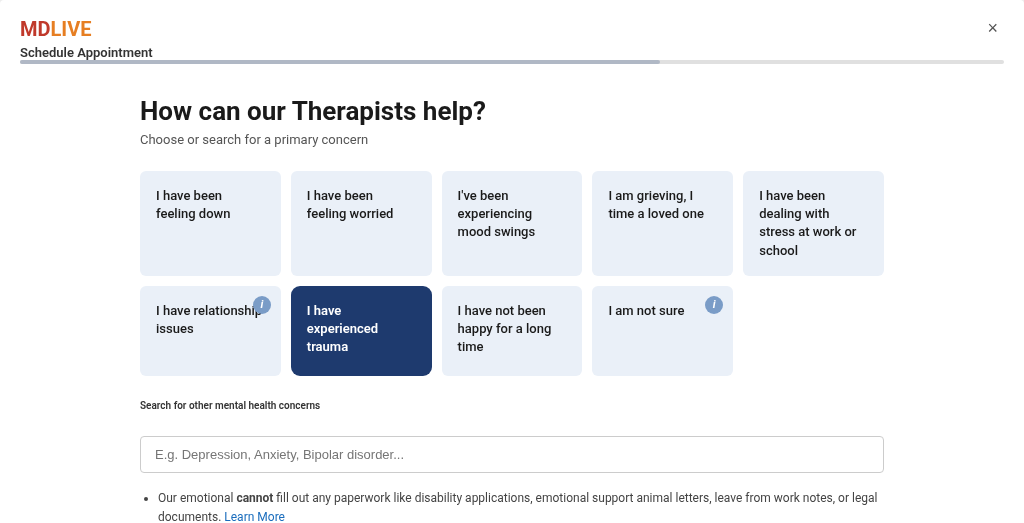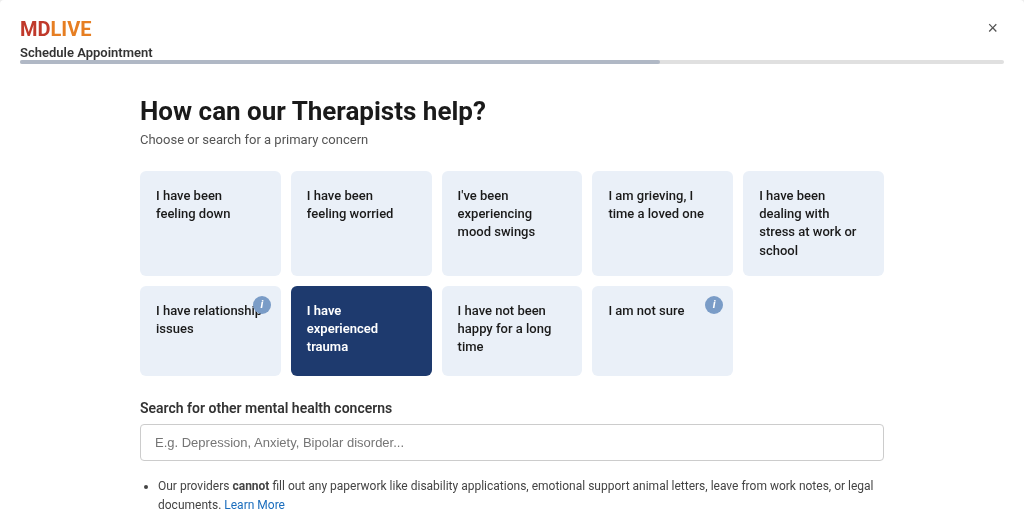--- a/index.html
+++ b/index.html
@@ -95,20 +95,21 @@
       display: flex;
       align-items: flex-start;
       position: relative;
       border: 2px solid transparent;
       line-height: 1.4;
     }
     .card.selected {
       background: #1e3a6e;
       color: #fff;
       font-weight: 600;
+      border-radius: 9px;
     }
     .card-info-icon-light {
       position: absolute;
       top: 8px;
       right: 8px;
       width: 18px;
       height: 18px;
       background: #7a9cc7;
       border-radius: 50%;
       display: flex;
@@ -116,24 +117,24 @@
       justify-content: center;
       color: #fff;
       font-size: 11px;
       font-weight: 700;
       font-style: italic;
     }
     .search-section {
       margin-top: 24px;
     }
     .search-label {
-      font-size: 14px;
+      font-size: 10px;
       font-weight: 600;
       color: #333;
-      margin-bottom: 8px;
+      margin-bottom: 25px;
     }
     .search-input {
       width: 100%;
       border: 1px solid #ccc;
       border-radius: 4px;
       padding: 10px 14px;
       font-size: 13px;
       color: #8b5cf6;
       outline: none;
     }
@@ -215,18 +216,18 @@
     </div>
 
     <div class="search-section">
       <div class="search-label">Search for other mental health concerns</div>
       <input class="search-input" type="text" placeholder="E.g. Depression, Anxiety, Bipolar disorder..." style="">
     </div>
 
     <div class="disclaimer">
       <ul>
         <li>
-          <span>Our providers </span><strong>cannot</strong><span> fill out any paperwork like disability applications, emotional support animal letters, leave from work notes, or legal documents. </span><a href="#">Learn More</a>
+          <span>Our emotional </span><strong>cannot</strong><span> fill out any paperwork like disability applications, emotional support animal letters, leave from work notes, or legal documents. </span><a href="#">Learn More</a>
         </li>
       </ul>
     </div>
   </div>
 </div>
 
 </body></html>

